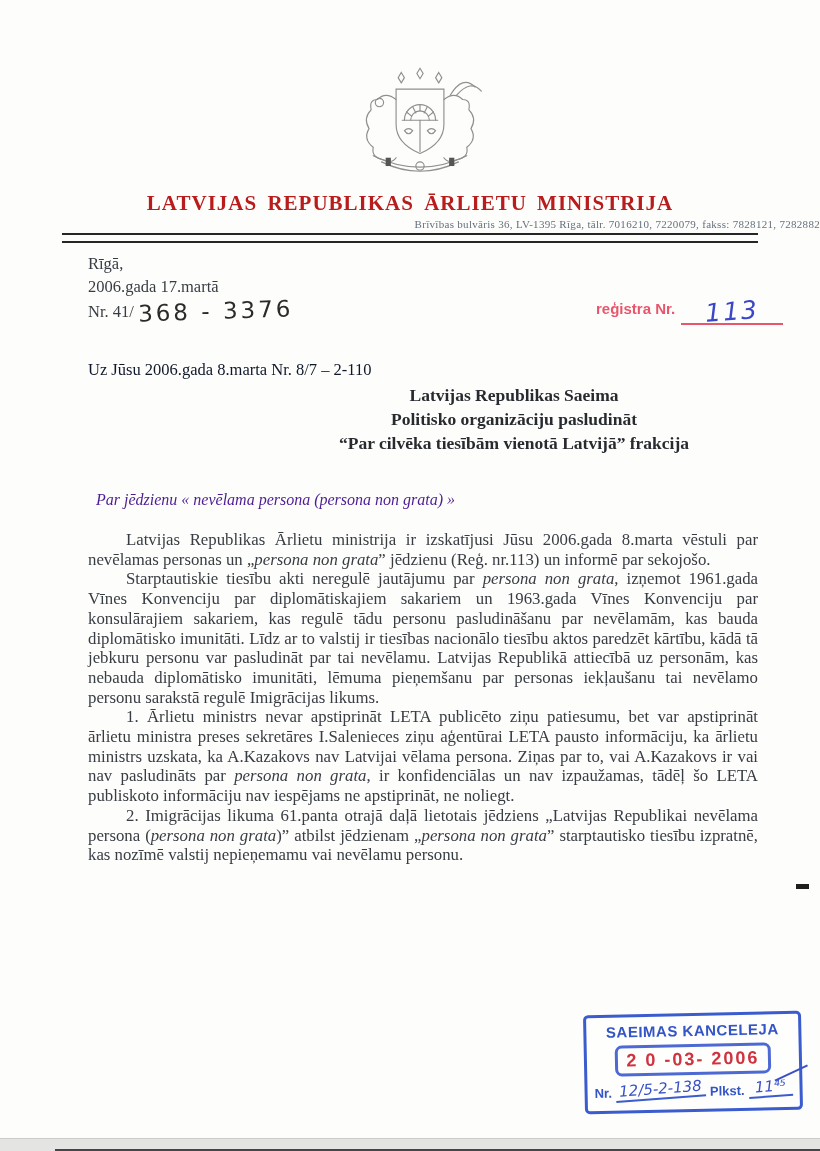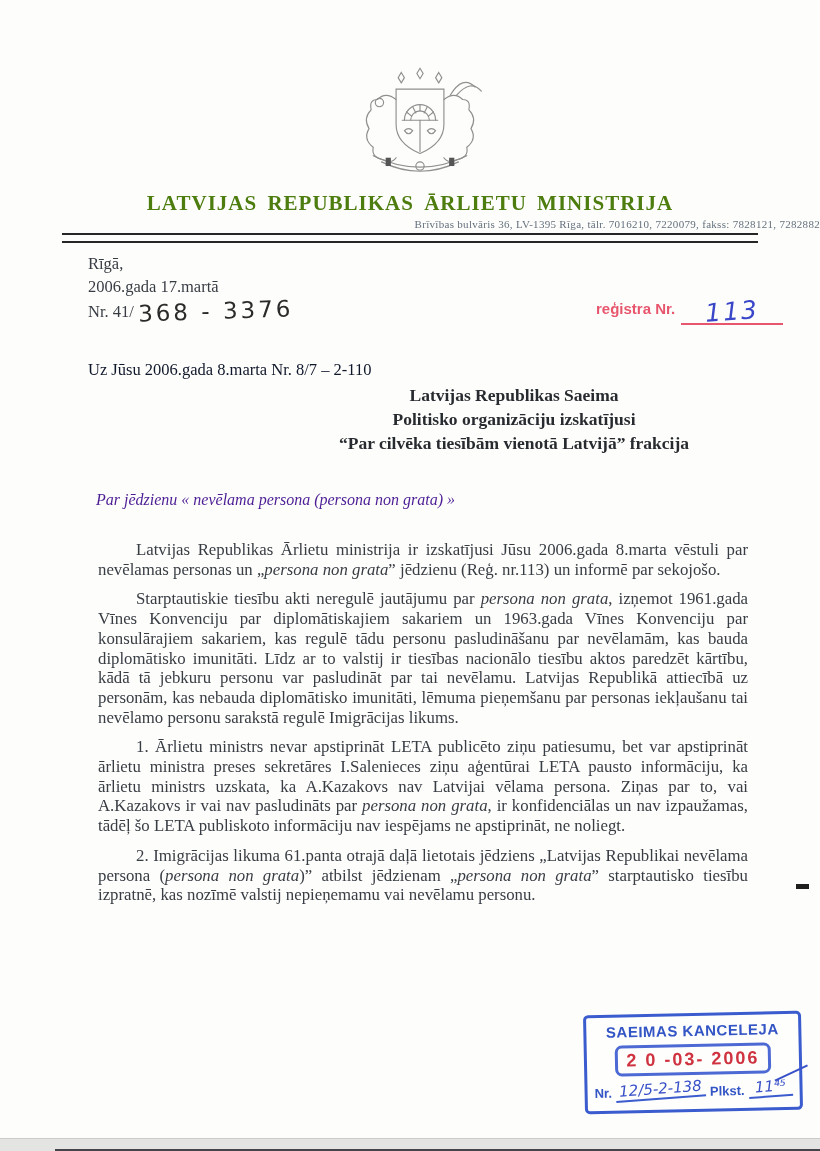--- a/index.html
+++ b/index.html
@@ -2,21 +2,21 @@
 <html><head>
 <meta charset="utf-8">
 <style>
   html,body{margin:0;padding:0;background:#9a9a9a;}
   .page{position:relative;width:820px;height:1151px;margin:0 auto;background:#fdfdfb;
         font-family:"Liberation Serif",serif;color:#34383d;overflow:hidden;}
 
   .crest{position:absolute;left:342px;top:66px;width:156px;height:120px;}
 
   .header-title{position:absolute;top:191px;left:0;width:100%;text-align:center;
-        font-size:21px;font-weight:bold;letter-spacing:1px;word-spacing:4px;color:#4d7c0f;}
+        font-size:21px;font-weight:bold;letter-spacing:1px;word-spacing:4px;color:#b91c1c;}
   .header-address{position:absolute;top:218px;left:0;width:100%;text-align:right;
         font-size:11px;letter-spacing:.3px;color:#64707e;}
   .double-rule{position:absolute;top:233px;left:62px;width:696px;height:6px;
         border-top:2px solid #262626;border-bottom:2px solid #262626;}
 
   .meta{position:absolute;left:88px;top:252px;font-size:16.5px;line-height:23px;color:#383d44;}
   .nr-line{white-space:nowrap;}
   .hand-black{font-family:"DejaVu Sans",sans-serif;font-size:23px;letter-spacing:3px;
         color:#2b2b2b;display:inline-block;transform:rotate(-2deg) translateY(2px);margin-left:4px;}
 
@@ -31,21 +31,21 @@
 
   .reference{position:absolute;left:88px;top:360px;font-size:16.5px;color:#0f172a;}
 
   .addressee{position:absolute;left:270px;top:383px;width:488px;text-align:center;
         font-weight:bold;font-size:17.5px;line-height:24px;color:#272a2f;}
 
   .subject{position:absolute;left:88px;top:491px;font-style:italic;font-size:16px;color:#4c1d95;margin-left:8px;}
 
   .body-text{position:absolute;left:88px;top:530px;width:670px;font-size:16.8px;
         line-height:19.7px;text-align:justify;color:#383d44;}
-  .body-text p{margin:10px;text-indent:38px;}
+  .body-text p{margin:0;text-indent:38px;}
   .body-text .it{font-style:italic;}
 
   .artifact-dash{position:absolute;left:796px;top:884px;width:13px;height:5px;background:#1e1e1e;}
 
   .receipt-stamp{position:absolute;left:584px;top:1013px;width:212px;height:93px;
         border:3px solid #3b5cce;border-radius:5px;transform:rotate(-1.2deg);
         font-family:"Liberation Sans",sans-serif;background:rgba(255,255,255,.4);}
   .stamp-title{text-align:center;margin-top:6px;font-size:15px;font-weight:bold;
         color:#3355c5;letter-spacing:.5px;}
   .stamp-datebox{width:150px;margin:5px auto 0;border:3px solid #4d6ad4;border-radius:7px;
@@ -116,21 +116,21 @@
     <div class="rs-row">
       <span>reģistra Nr.</span>
       <span class="rs-underline"><span class="rs-number">113</span></span>
     </div>
   </div>
 
   <div class="reference">Uz Jūsu 2006.gada 8.marta Nr. 8/7 – 2-110</div>
 
   <div class="addressee">
     <div>Latvijas Republikas Saeima</div>
-    <div>Politisko organizāciju izskatījusi</div>
+    <div>Politisko organizāciju pasludināt</div>
     <div>“Par cilvēka tiesībām vienotā Latvijā” frakcija</div>
   </div>
 
   <div class="subject">Par jēdzienu « nevēlama persona (persona non grata) »</div>
 
   <div class="body-text">
     <p><span>Latvijas Republikas Ārlietu ministrija ir izskatījusi Jūsu 2006.gada 8.marta vēstuli par nevēlamas personas un „</span><span class="it">persona non grata</span><span>” jēdzienu (Reģ. nr.113) un informē par sekojošo.</span></p>
     <p><span>Starptautiskie tiesību akti neregulē jautājumu par </span><span class="it">persona non grata</span><span>, izņemot 1961.gada Vīnes Konvenciju par diplomātiskajiem sakariem un 1963.gada Vīnes Konvenciju par konsulārajiem sakariem, kas regulē tādu personu pasludināšanu par nevēlamām, kas bauda diplomātisko imunitāti. Līdz ar to valstij ir tiesības nacionālo tiesību aktos paredzēt kārtību, kādā tā jebkuru personu var pasludināt par tai nevēlamu. Latvijas Republikā attiecībā uz personām, kas nebauda diplomātisko imunitāti, lēmuma pieņemšanu par personas iekļaušanu tai nevēlamo personu sarakstā regulē Imigrācijas likums.</span></p>
     <p><span>1. Ārlietu ministrs nevar apstiprināt LETA publicēto ziņu patiesumu, bet var apstiprināt ārlietu ministra preses sekretāres I.Salenieces ziņu aģentūrai LETA pausto informāciju, ka ārlietu ministrs uzskata, ka A.Kazakovs nav Latvijai vēlama persona. Ziņas par to, vai A.Kazakovs ir vai nav pasludināts par </span><span class="it">persona non grata</span><span>, ir konfidenciālas un nav izpaužamas, tādēļ šo LETA publiskoto informāciju nav iespējams ne apstiprināt, ne noliegt.</span></p>
     <p><span>2. Imigrācijas likuma 61.panta otrajā daļā lietotais jēdziens „Latvijas Republikai nevēlama persona (</span><span class="it">persona non grata</span><span>)” atbilst jēdzienam „</span><span class="it">persona non grata</span><span>” starptautisko tiesību izpratnē, kas nozīmē valstij nepieņemamu vai nevēlamu personu.</span></p>

